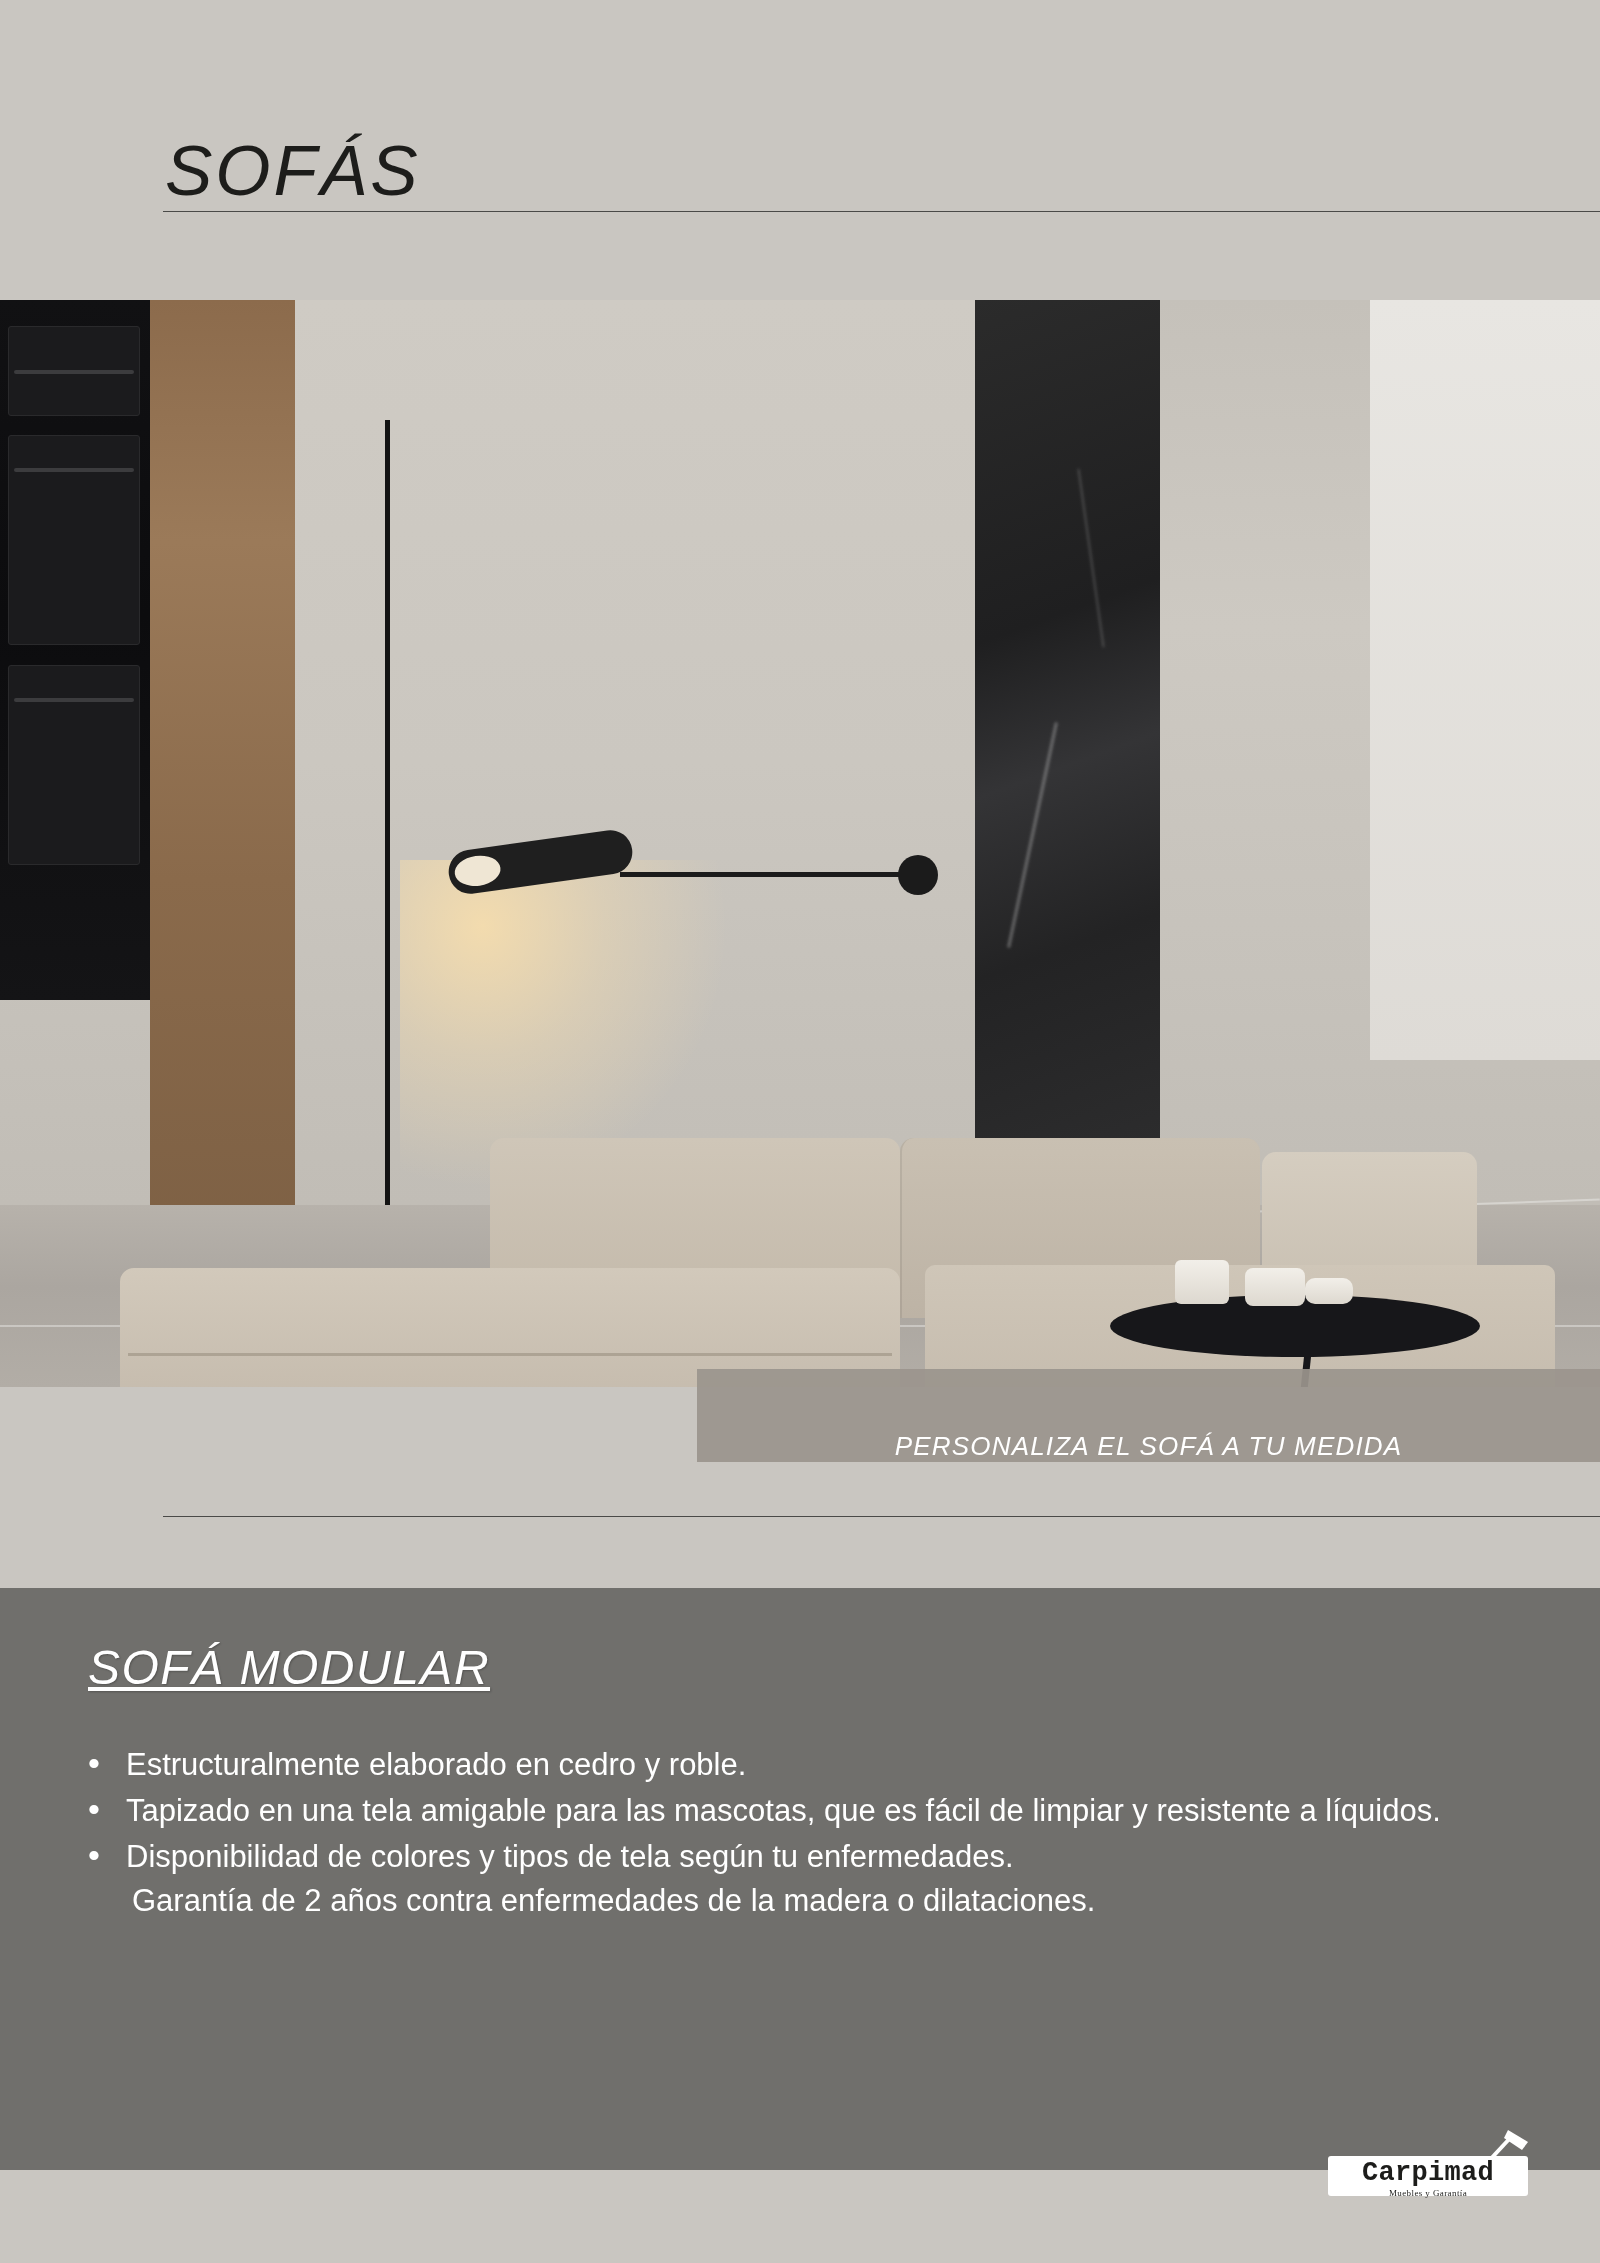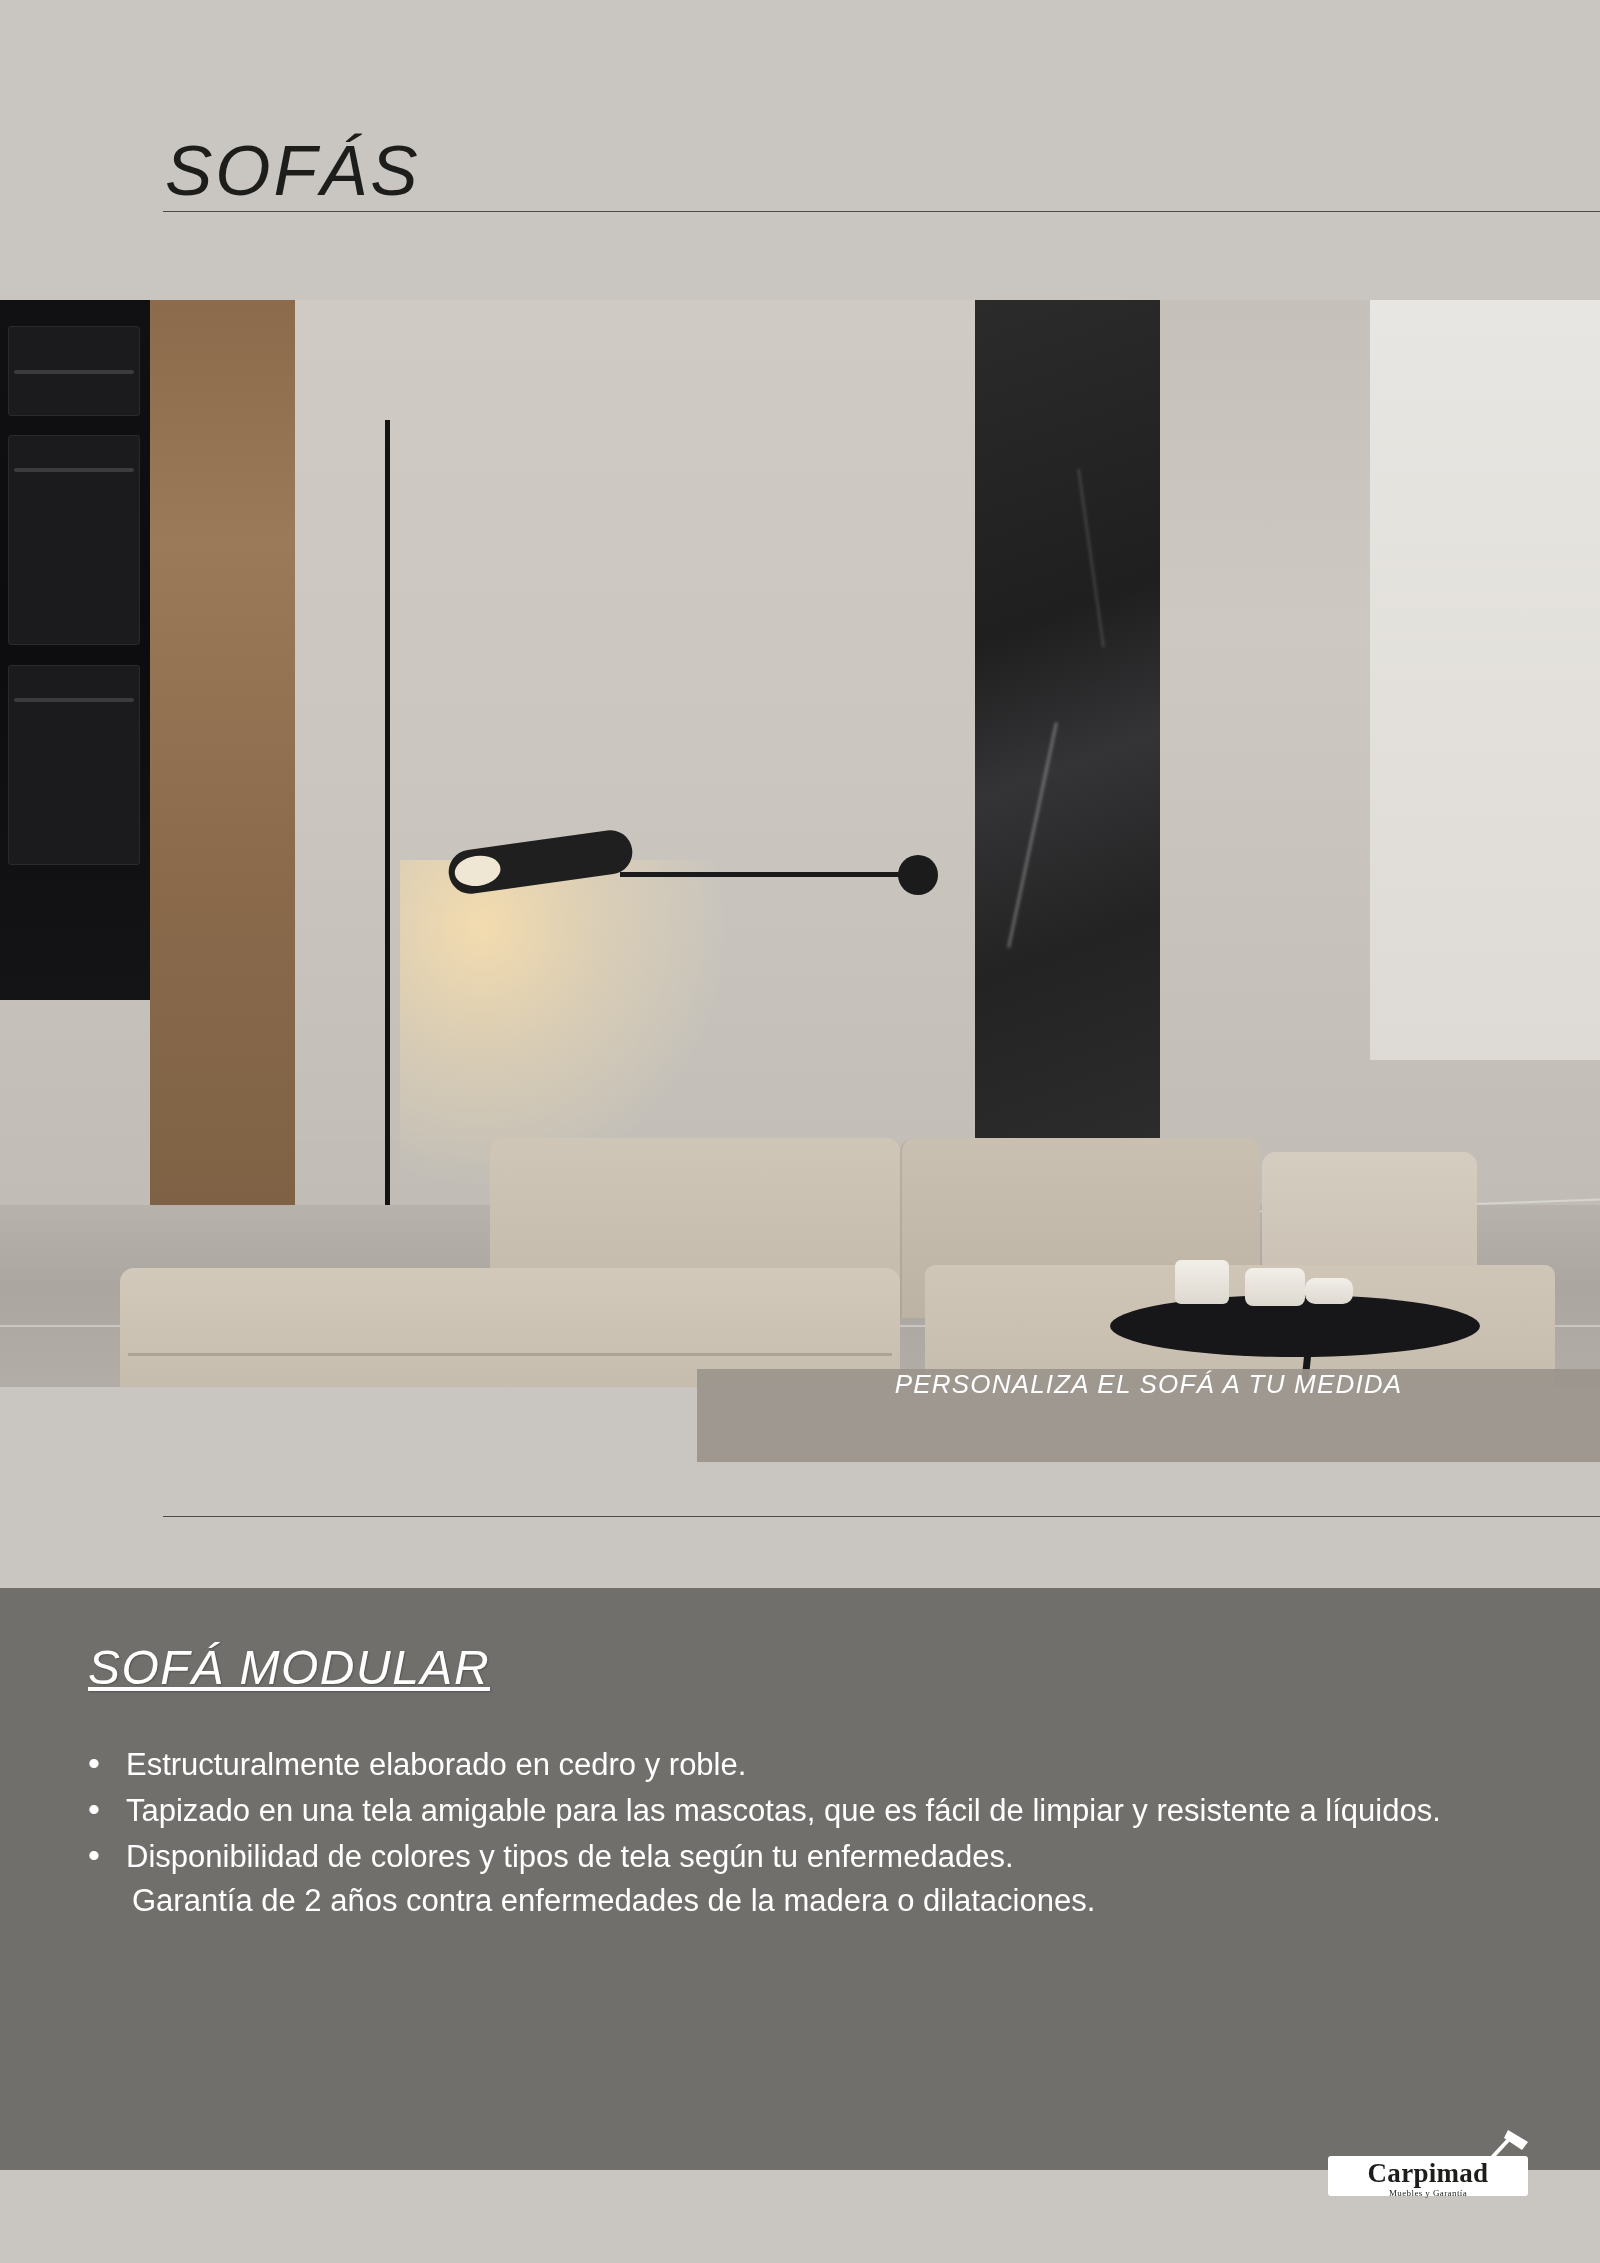--- a/index.html
+++ b/index.html
@@ -253,21 +253,21 @@
 
   
   .caption {
     position: absolute;
     left: 697px;
     top: 1369px;
     width: 903px;
     height: 93px;
     background: rgba(155,149,141,0.93);
     display: flex;
-    align-items: flex-start;
+    align-items: flex-end;
     justify-content: center;
   }
   .caption-text {
     color: #ffffff;
     font-size: 26px;
     font-style: italic;
     letter-spacing: 1.2px;
     font-family: "Liberation Sans", sans-serif;
   }
 
@@ -356,21 +356,21 @@
     background: #ffffff;
     border-radius: 3px;
   }
   .logo-name {
     position: absolute;
     left: 0; top: 30px;
     width: 200px;
     text-align: center;
     font-size: 27px;
     font-weight: bold;
-    font-family: Liberation Serif, serif;
+    font-family: Liberation Mono, monospace;
     color: #1d1d1b;
     letter-spacing: 0.3px;
   }
   .logo-sub {
     position: absolute;
     left: 0; top: 60px;
     width: 200px;
     text-align: center;
     font-size: 9px;
     font-family: "Liberation Serif", serif;

